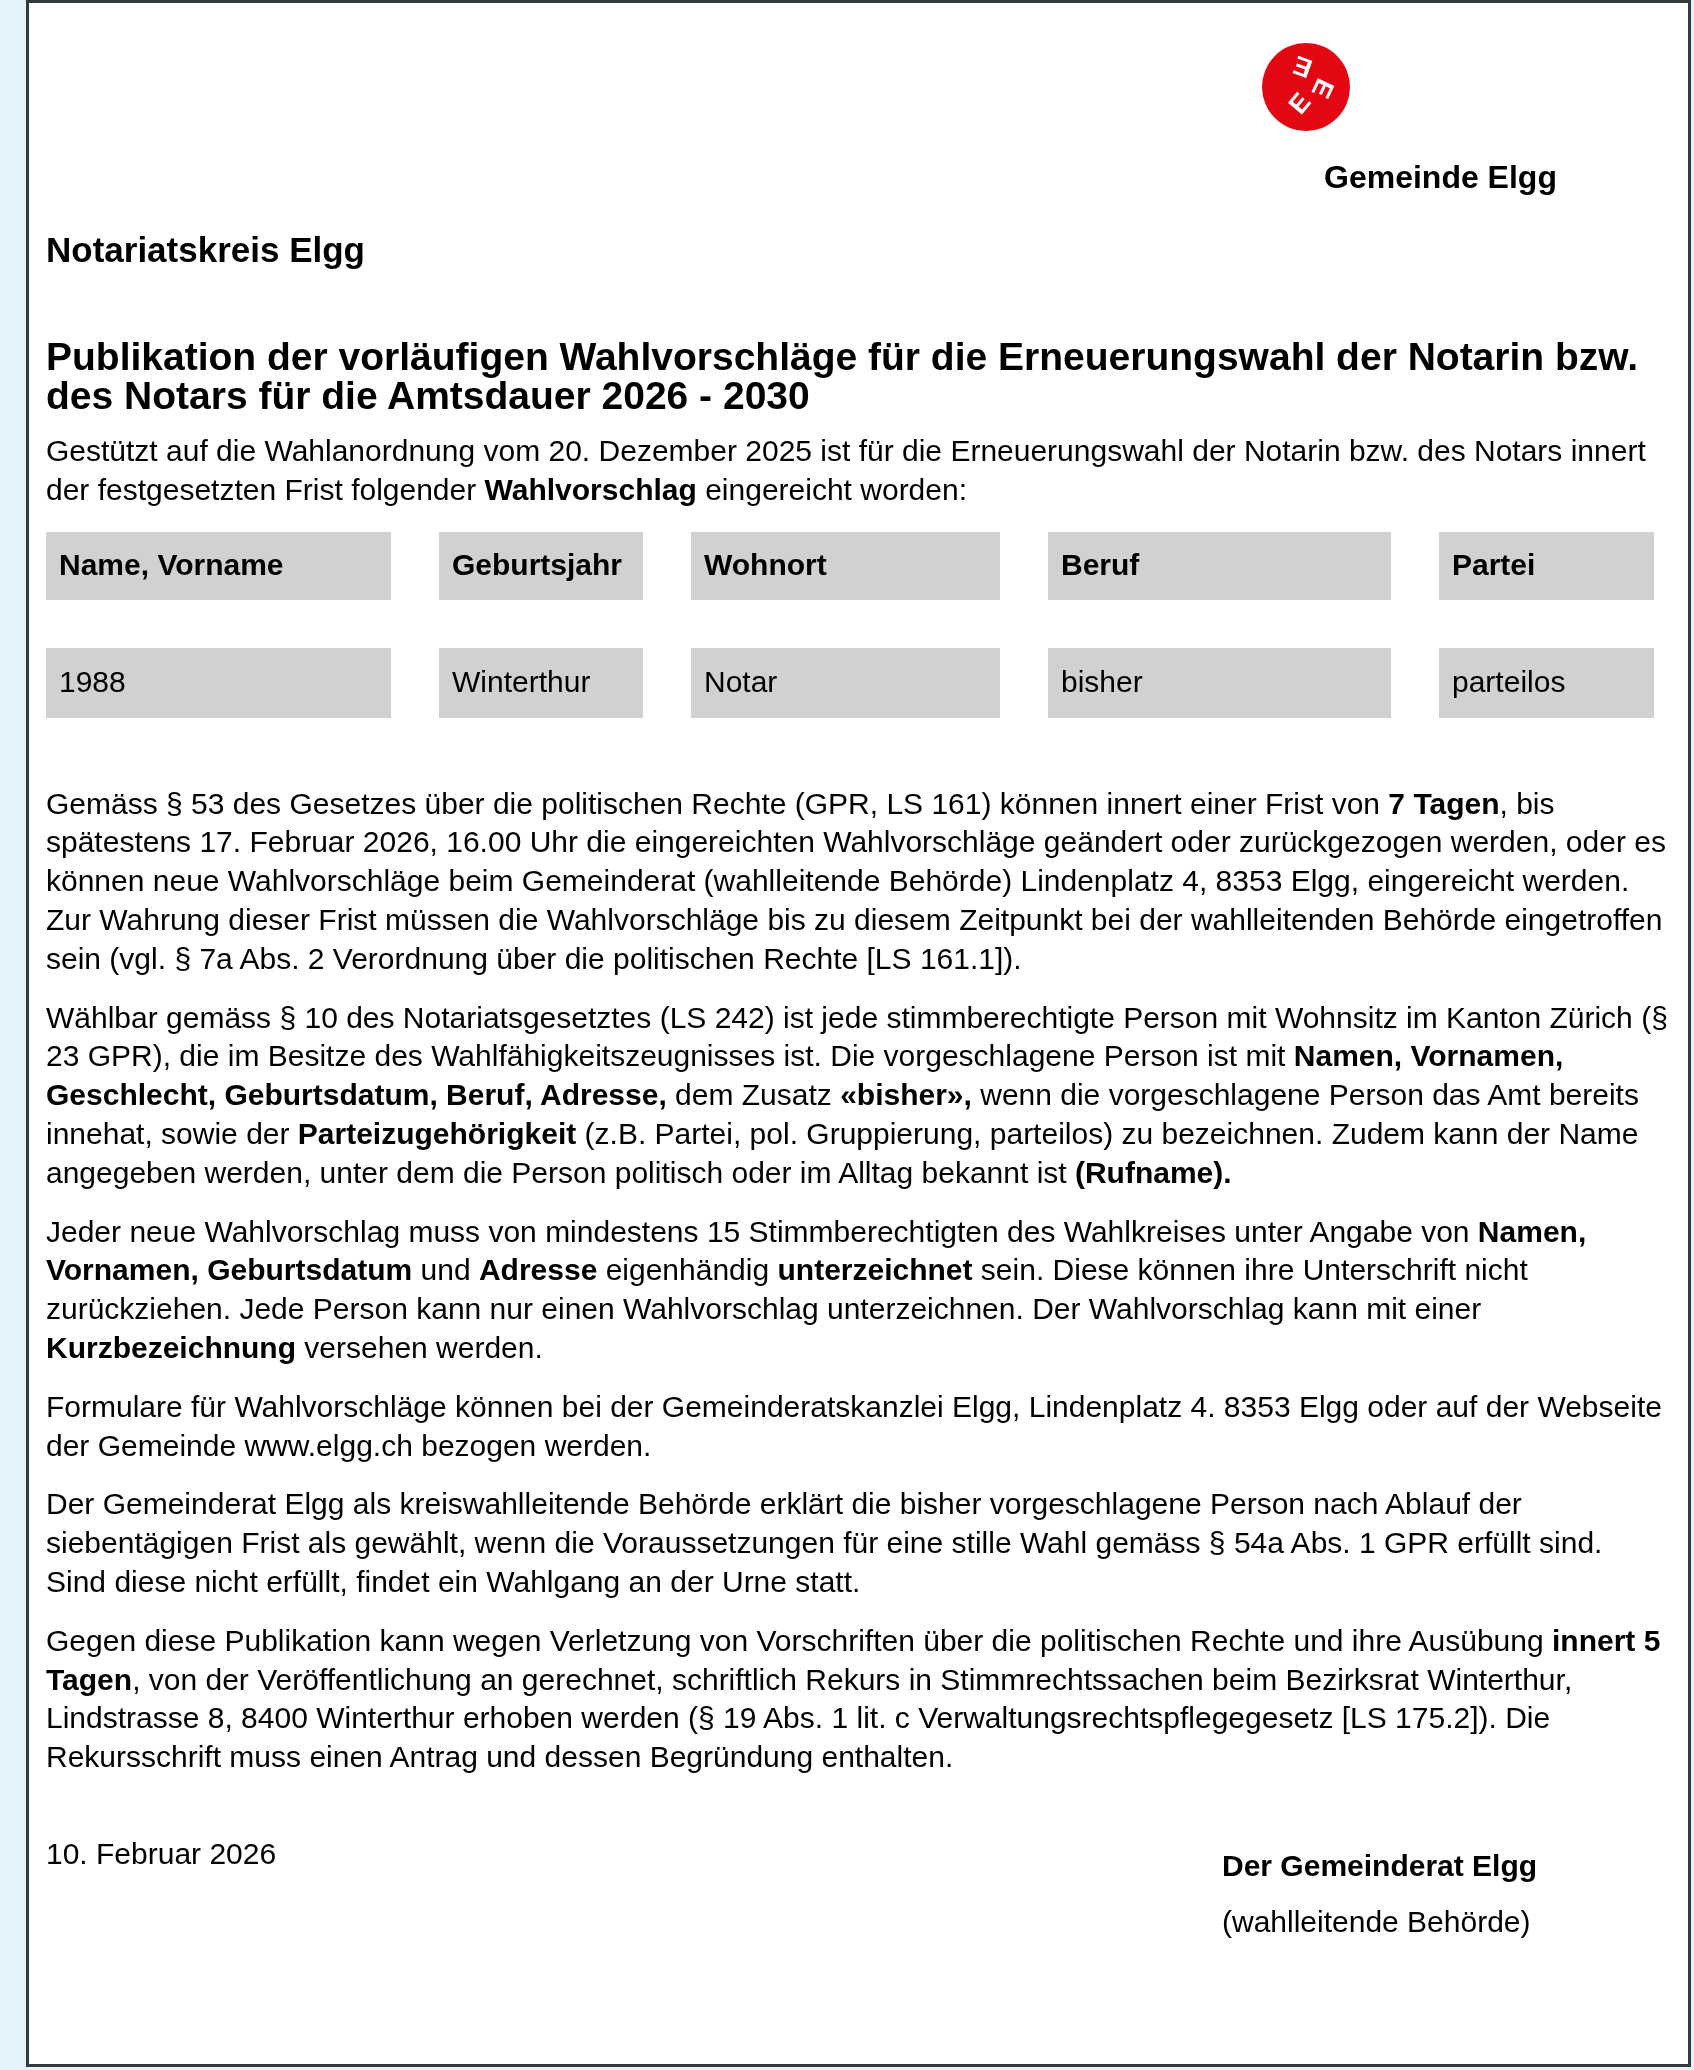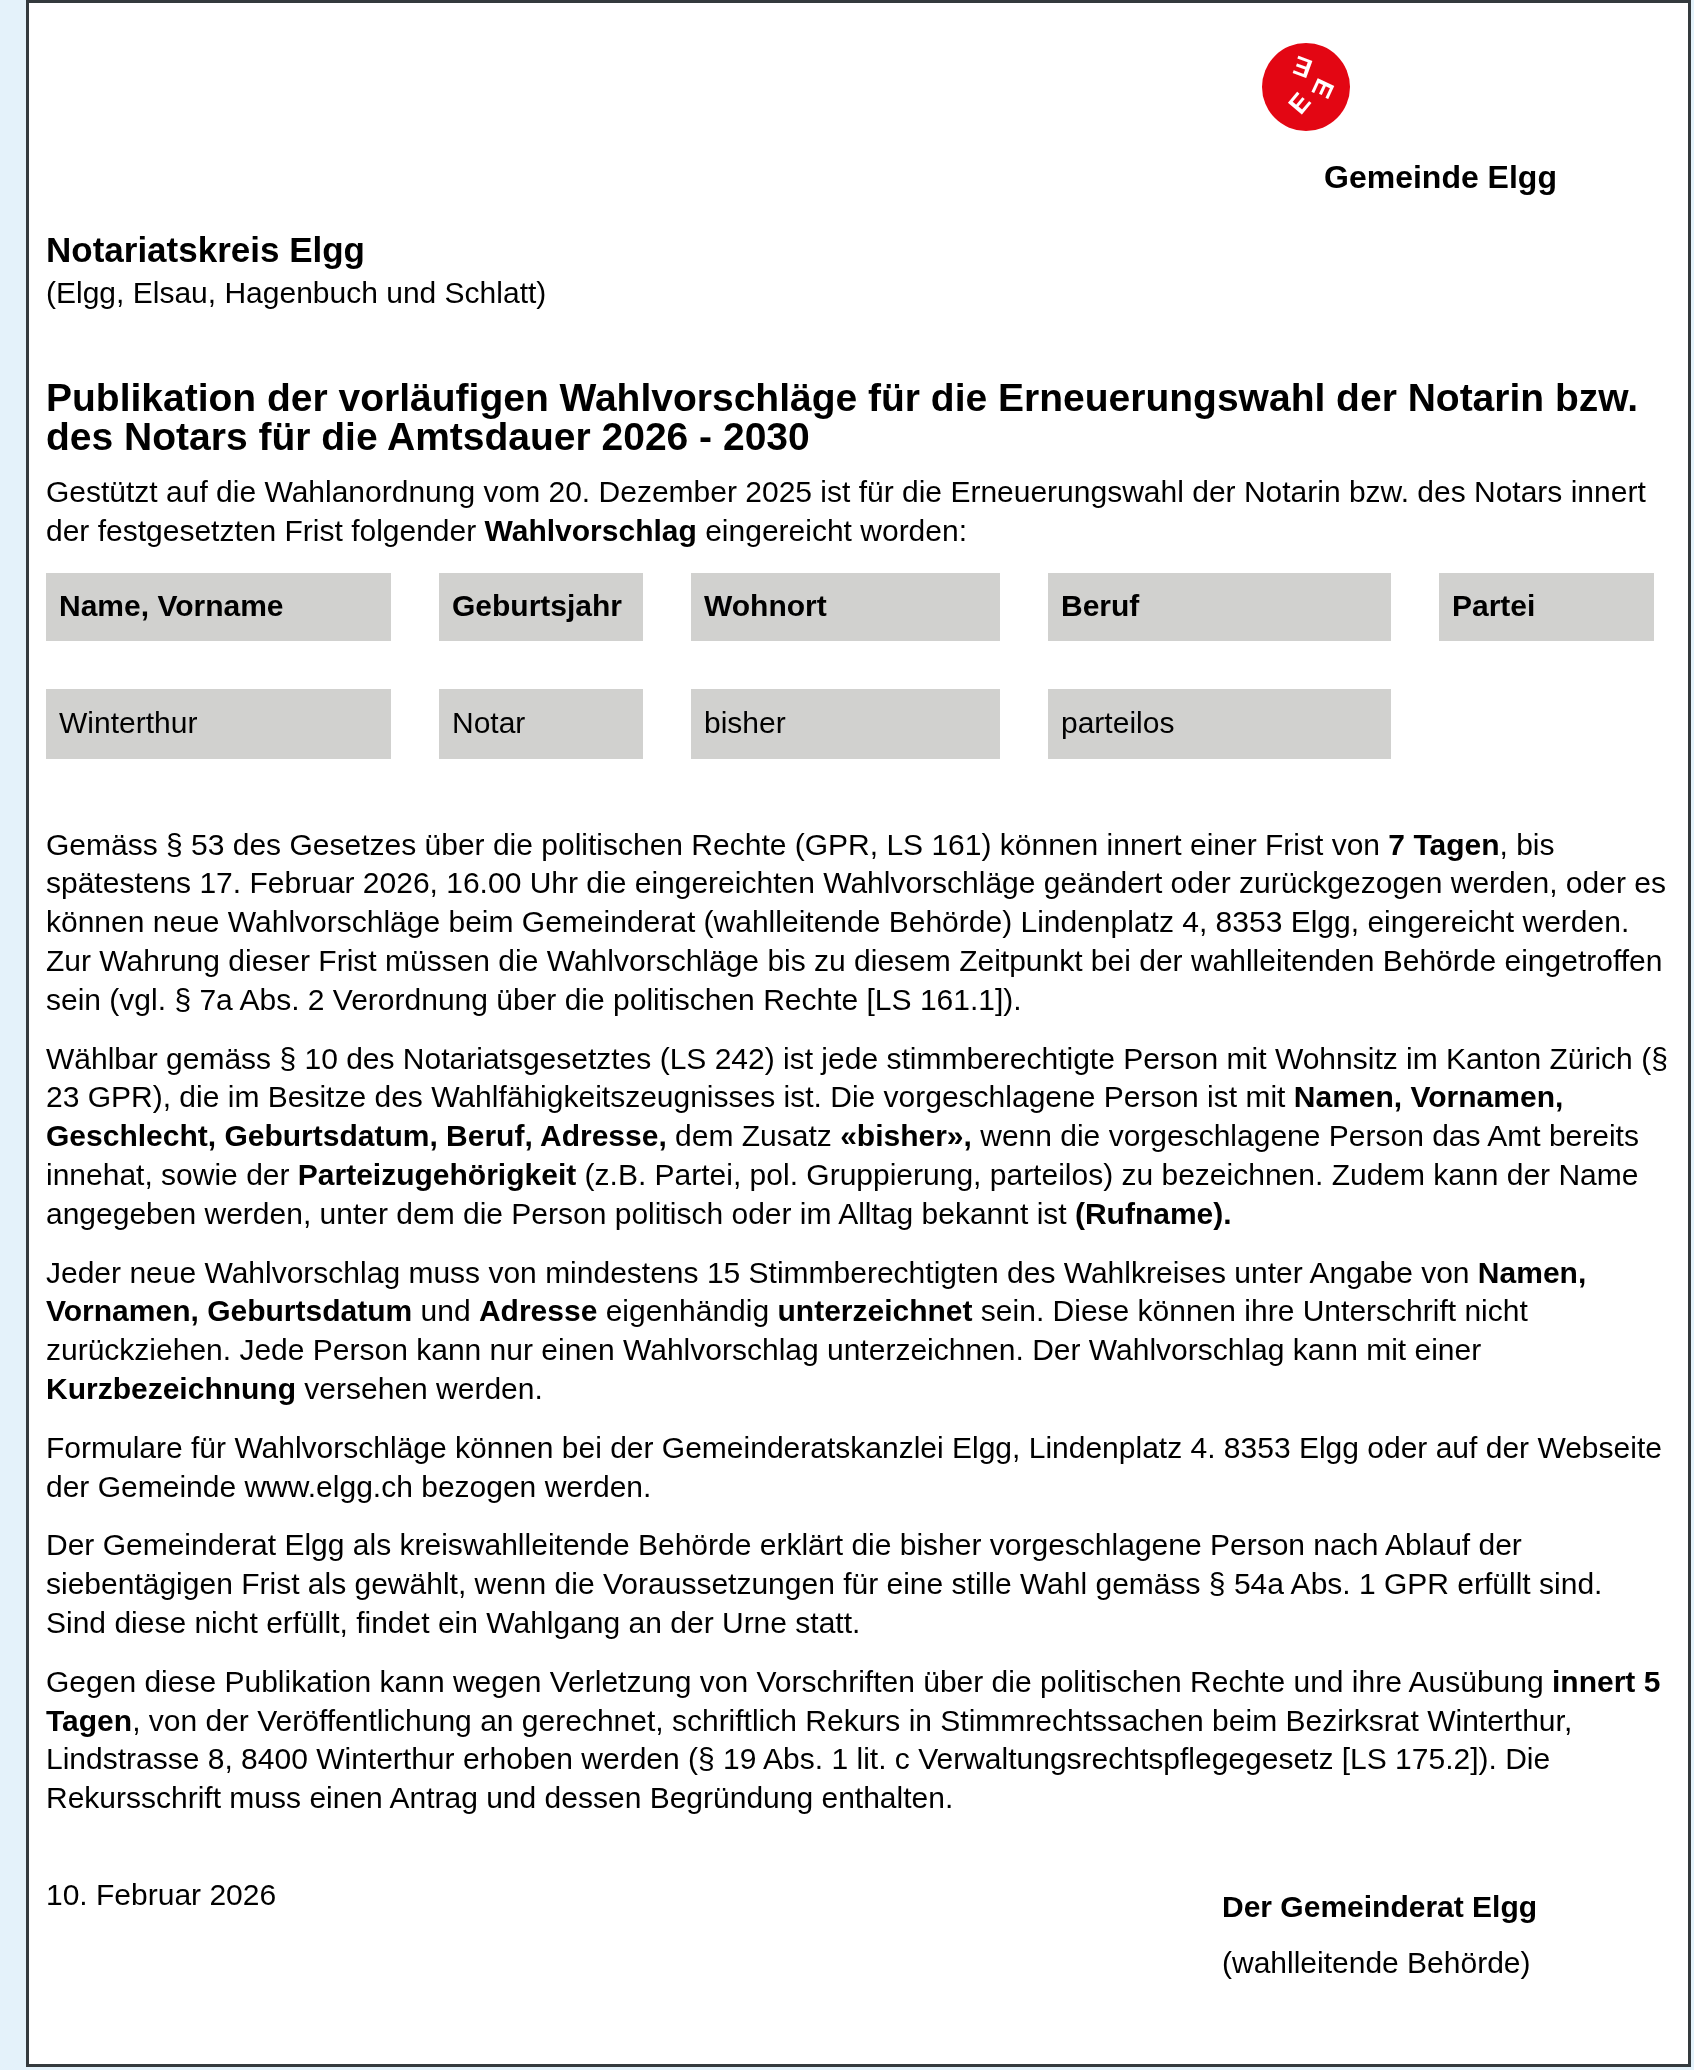--- a/index.html
+++ b/index.html
@@ -87,34 +87,34 @@
             </g>
           <g transform="translate(42,68) rotate(-50)">
               <text x="0" y="11">E</text>
             </g>
         </g>
       </svg>
       <div class="municipality">Gemeinde Elgg</div>
     </div>
 
     <div class="h1">Notariatskreis Elgg</div>
-    <div class="subtitle">(Elgg, Elsau, Hagenbuch und Schlatt)</div>
 
     <div class="pub-title">Publikation der vorläufigen Wahlvorschläge für die Erneuerungswahl der Notarin bzw. des Notars für die Amtsdauer 2026 - 2030</div>
 
     <p class="lead"><span>Gestützt auf die Wahlanordnung vom 20. Dezember 2025 ist für die Erneuerungswahl der Notarin bzw. des Notars innert der festgesetzten Frist folgender </span><span class="b">Wahlvorschlag</span><span> eingereicht worden:</span></p>
 
     <div class="candidates-table">
       <div class="cell hdr">Name, Vorname</div>
       <div class="cell hdr">Geburtsjahr</div>
       <div class="cell hdr">Wohnort</div>
       <div class="cell hdr">Beruf</div>
       <div class="cell hdr">Partei</div>
 
       <div class="cell">Krug, Michael Josef</div>
+      <div class="cell">1988</div>
       <div class="cell">Winterthur</div>
       <div class="cell">Notar</div>
       <div class="cell">bisher</div>
       <div class="cell">parteilos</div>
     </div>
 
     <div class="paragraphs">
       <p><span>Gemäss § 53 des Gesetzes über die politischen Rechte (GPR, LS 161) können innert einer Frist von </span><span class="b">7 Tagen</span><span>, bis spätestens 17. Februar 2026, 16.00 Uhr die eingereichten Wahlvorschläge geändert oder zurückgezogen werden, oder es können neue Wahlvorschläge beim Gemeinderat (wahlleitende Behörde) Lindenplatz 4, 8353 Elgg, eingereicht werden. Zur Wahrung dieser Frist müssen die Wahlvorschläge bis zu diesem Zeitpunkt bei der wahlleitenden Behörde eingetroffen sein (vgl. § 7a Abs. 2 Verordnung über die politischen Rechte [LS 161.1]).</span></p>
       <p><span>Wählbar gemäss § 10 des Notariatsgesetztes (LS 242) ist jede stimmberechtigte Person mit Wohnsitz im Kanton Zürich (§ 23 GPR), die im Besitze des Wahlfähigkeitszeugnisses ist. Die vorgeschlagene Person ist mit </span><span class="b">Namen, Vornamen, Geschlecht, Geburtsdatum, Beruf, Adresse,</span><span> dem Zusatz </span><span class="b">«bisher»,</span><span> wenn die vorgeschlagene Person das Amt bereits innehat, sowie der </span><span class="b">Parteizugehörigkeit</span><span> (z.B. Partei, pol. Gruppie­rung, parteilos) zu bezeichnen. Zudem kann der Name angegeben werden, unter dem die Person politisch oder im Alltag bekannt ist </span><span class="b">(Rufname).</span></p>
       <p><span>Jeder neue Wahlvorschlag muss von mindestens 15 Stimmberechtigten des Wahlkreises unter Angabe von </span><span class="b">Namen, Vornamen, Geburtsdatum</span><span> und </span><span class="b">Adresse</span><span> eigenhändig </span><span class="b">unterzeichnet</span><span> sein. Diese können ihre Unter­schrift nicht zurückziehen. Jede Person kann nur einen Wahlvorschlag unterzeichnen. Der Wahlvorschlag kann mit einer </span><span class="b">Kurzbezeichnung</span><span> versehen werden.</span></p>

